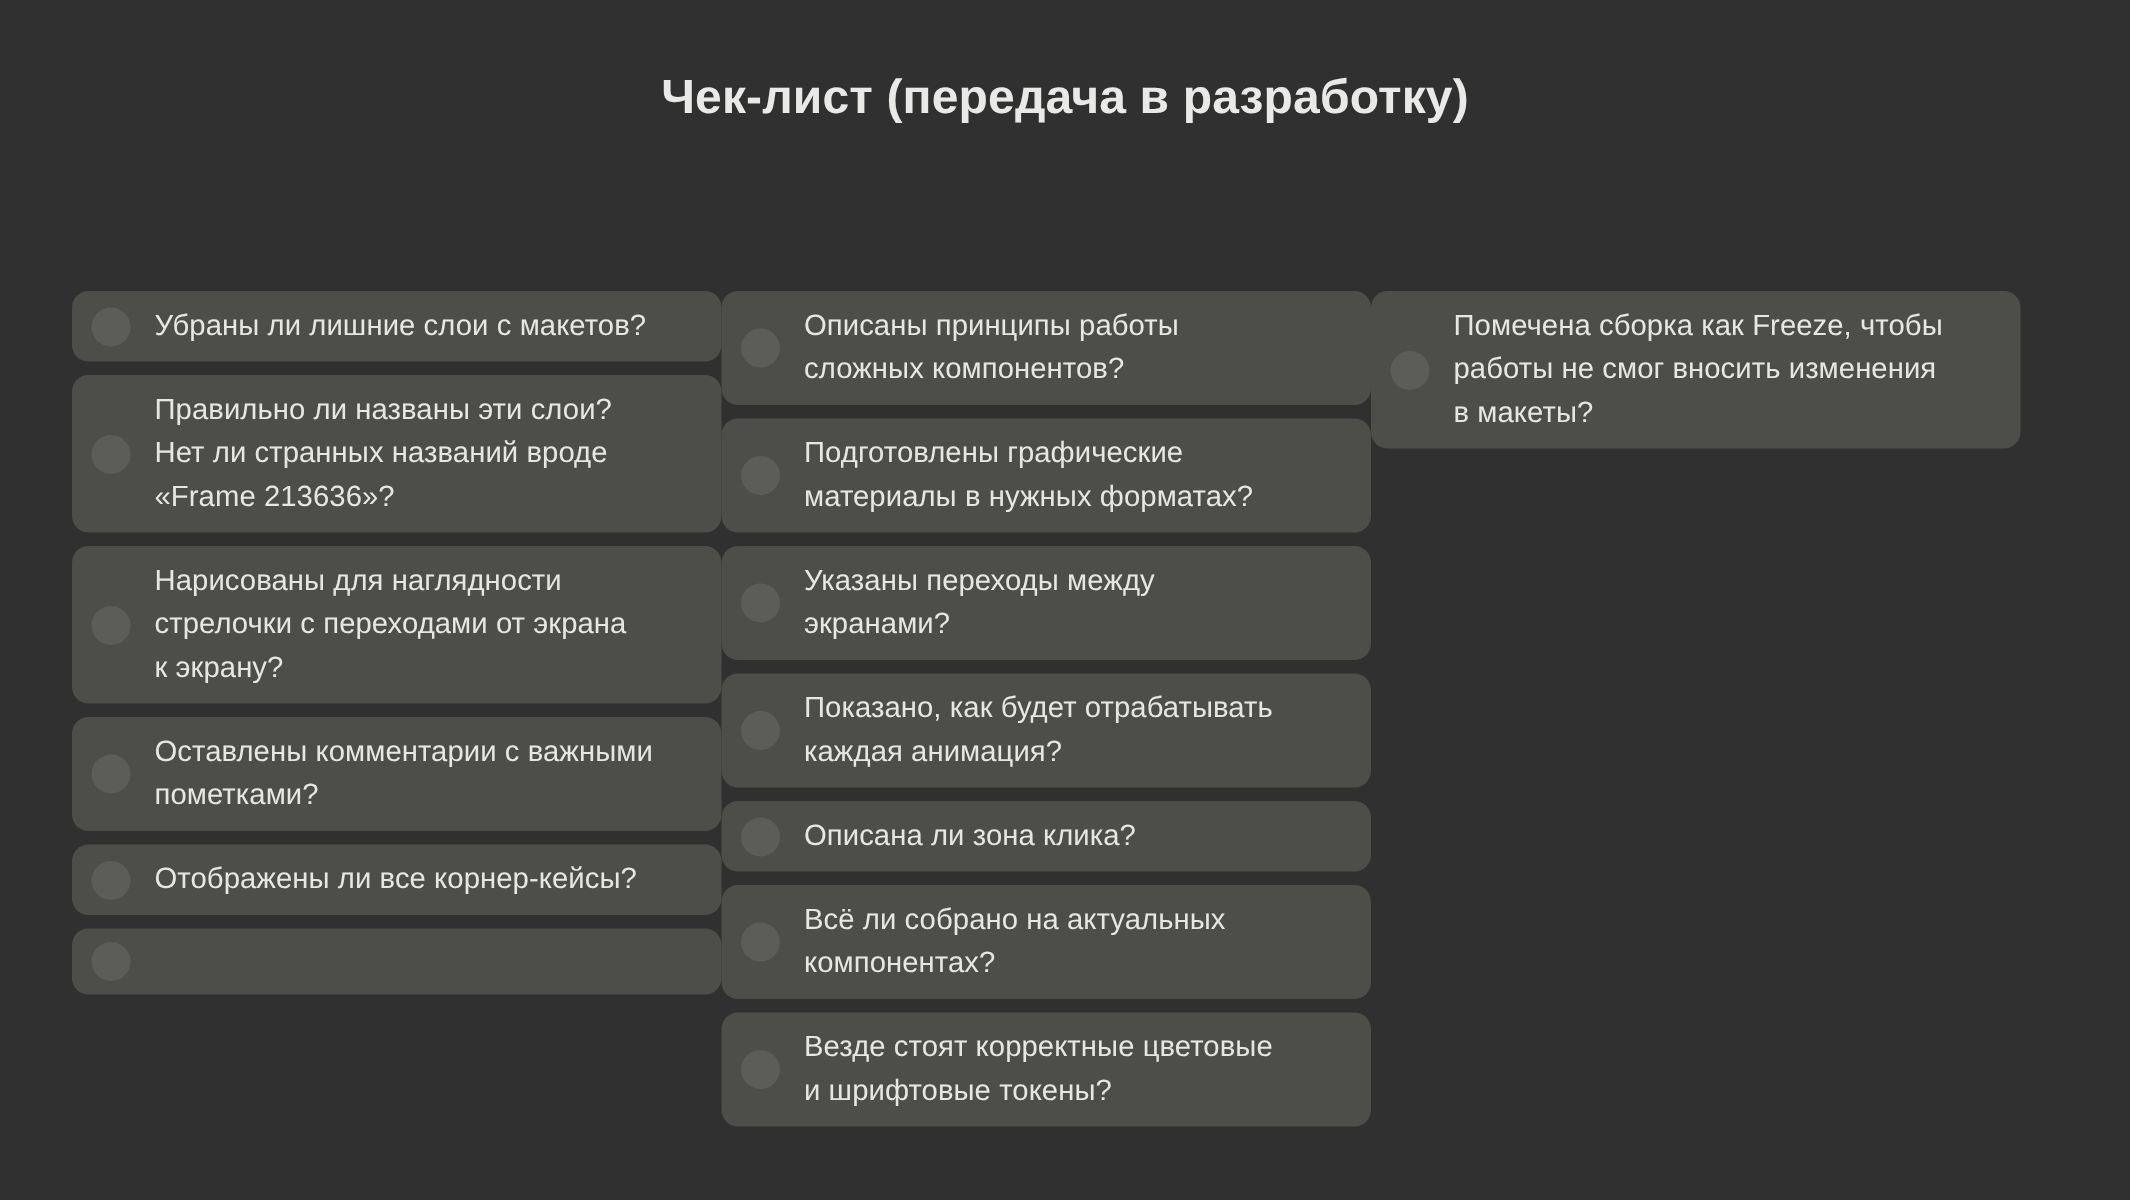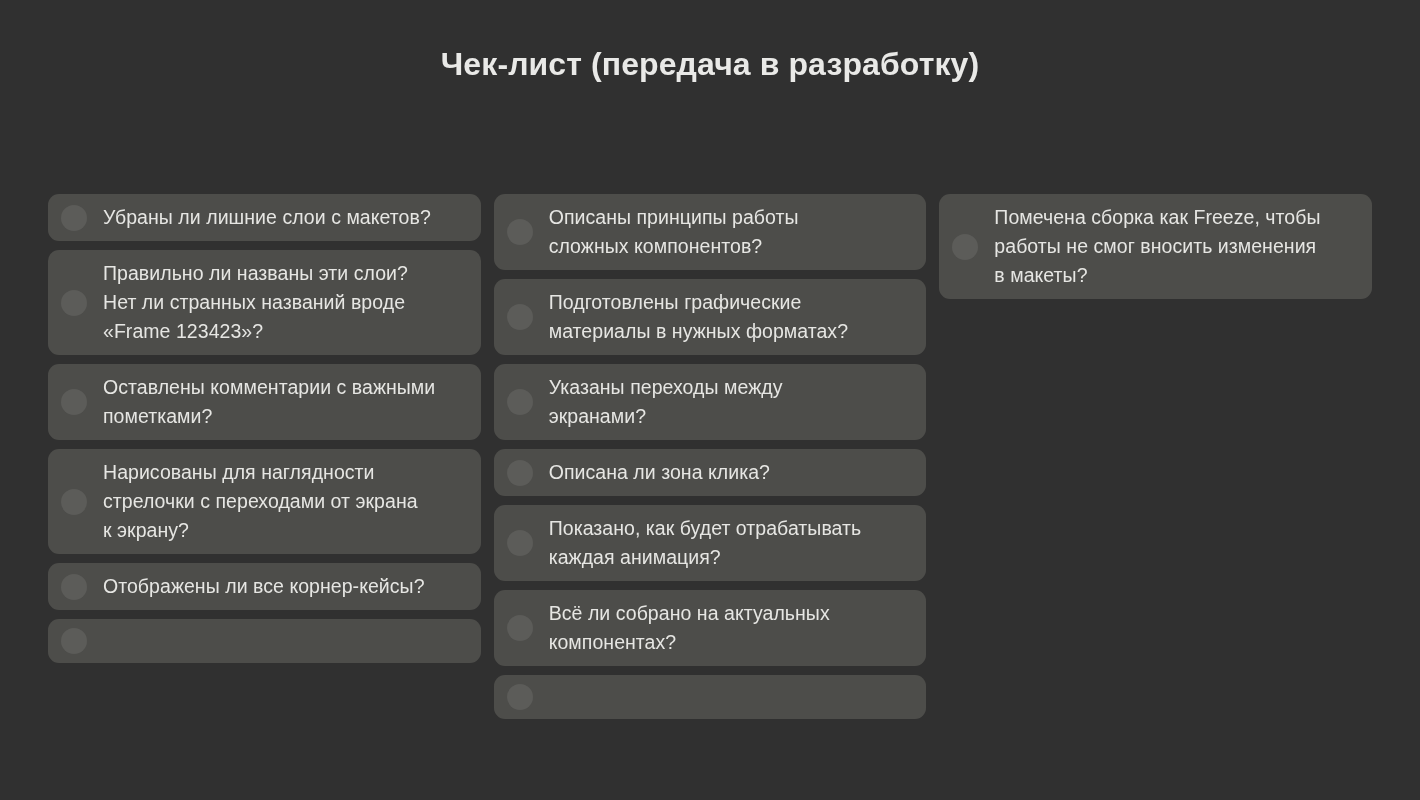--- a/index.html
+++ b/index.html
@@ -35,21 +35,20 @@
     white-space: nowrap;
   }
   .columns {
     position: absolute;
     top: 194px;
     left: 48px;
     width: 1324px;
     display: flex;
     flex-direction: row;
     align-items: flex-start;
-    gap: 13px;
   }
   .column {
     width: 433px;
     display: flex;
     flex-direction: column;
     gap: 9px;
   }
   .check-card {
     background: #4d4d4a;
     border-radius: 11px;
@@ -87,32 +86,32 @@
   <div class="columns" id="columns-root">
       <div class="column">
         <div class="check-card">
           <span class="check-bullet"></span>
           <span class="check-label">Убраны ли лишние слои с макетов?</span>
         </div>
         <div class="check-card">
           <span class="check-bullet"></span>
           <span class="check-label">Правильно ли названы эти слои?
 Нет ли странных названий вроде
-«Frame 123423»?</span>
-        </div>
-        <div class="check-card">
-          <span class="check-bullet"></span>
-          <span class="check-label">Оставлены комментарии с важными
-пометками?</span>
+«Frame 213636»?</span>
         </div>
         <div class="check-card">
           <span class="check-bullet"></span>
           <span class="check-label">Нарисованы для наглядности
 стрелочки с переходами от экрана
 к экрану?</span>
+        </div>
+        <div class="check-card">
+          <span class="check-bullet"></span>
+          <span class="check-label">Оставлены комментарии с важными
+пометками?</span>
         </div>
         <div class="check-card">
           <span class="check-bullet"></span>
           <span class="check-label">Отображены ли все корнер-кейсы?</span>
         </div>
         <div class="check-card">
           <span class="check-bullet"></span>
         </div>
       </div>
       <div class="column">
@@ -126,34 +125,36 @@
           <span class="check-label">Подготовлены графические
 материалы  в нужных форматах?</span>
         </div>
         <div class="check-card">
           <span class="check-bullet"></span>
           <span class="check-label">Указаны переходы между
 экранами?</span>
         </div>
         <div class="check-card">
           <span class="check-bullet"></span>
-          <span class="check-label">Описана ли зона клика?</span>
+          <span class="check-label">Показано, как будет отрабатывать
+каждая анимация?</span>
         </div>
         <div class="check-card">
           <span class="check-bullet"></span>
-          <span class="check-label">Показано, как будет отрабатывать
-каждая анимация?</span>
+          <span class="check-label">Описана ли зона клика?</span>
         </div>
         <div class="check-card">
           <span class="check-bullet"></span>
           <span class="check-label">Всё ли собрано на актуальных
 компонентах?</span>
         </div>
         <div class="check-card">
           <span class="check-bullet"></span>
+          <span class="check-label">Везде стоят корректные цветовые
+и шрифтовые токены?</span>
         </div>
       </div>
       <div class="column">
         <div class="check-card">
           <span class="check-bullet"></span>
           <span class="check-label">Помечена сборка как Freeze, чтобы
 работы не смог вносить изменения
 в макеты?</span>
         </div>
       </div>

